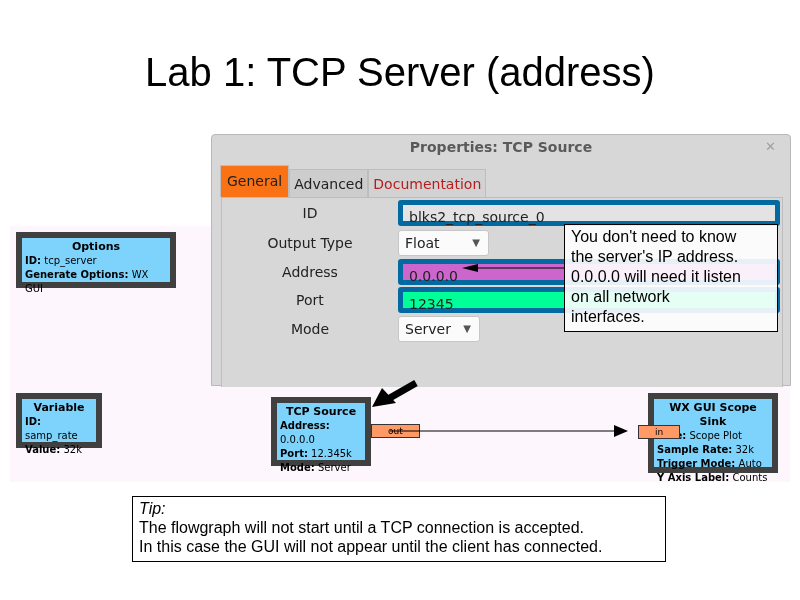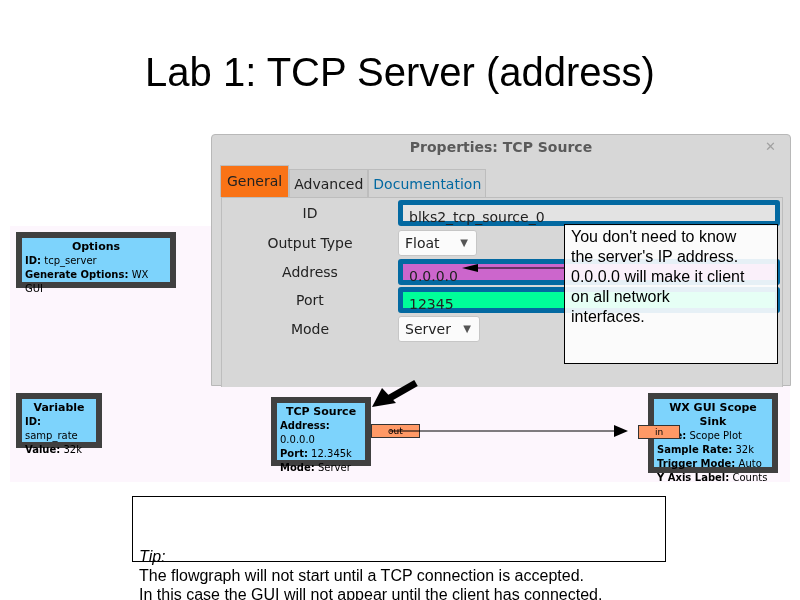--- a/index.html
+++ b/index.html
@@ -7,39 +7,39 @@
   .slide-title { position: absolute; left: 0; top: 50px; width: 800px; text-align: center; font-family: "Liberation Sans", sans-serif; font-size: 40px; color: #000; }
 
   .canvas { position: absolute; left: 10px; top: 226px; width: 780px; height: 256px; background: #fdf6fd; }
 
   .dialog { position: absolute; left: 211px; top: 134px; width: 580px; height: 252px; background: #d7d7d7; border: 1px solid #b8b8b8; border-radius: 4px 4px 0 0; }
   .dialog-title { position: absolute; left: 0; top: 4px; width: 100%; text-align: center; font-size: 14px; font-weight: bold; color: #5a5a5a; }
   .dialog-close { position: absolute; right: 14px; top: 4px; font-size: 13px; color: #a0a0a0; font-weight: bold; }
   .tabs { position: absolute; left: 8px; top: 30px; height: 32px; display: flex; align-items: flex-end; }
   .tab { height: 28px; padding: 0 4px; font-size: 14px; line-height: 28px; color: #222; background: #cdcdcd; border: 1px solid #bdbdbd; border-bottom: none; }
   .tab.active { height: 32px; line-height: 30px; background: #f97316; padding: 0 6px; }
-  .tab.disabled { color: #0369a1; background: #d2d2d2; }
+  .tab.disabled { color: #b91c1c; background: #d2d2d2; }
   .panel { position: absolute; left: 9px; top: 62px; width: 562px; height: 190px; border: 1px solid #bdbdbd; border-bottom: none; background: #d7d7d7; }
   .row { position: absolute; left: 0; width: 100%; height: 26px; }
   .row-label { position: absolute; left: 0; width: 176px; text-align: center; font-size: 14px; line-height: 26px; color: #222; }
   .field { position: absolute; left: 176px; height: 26px; border: 5px solid #0369a1; border-radius: 3px; font-size: 14px; line-height: 24px; padding-left: 6px; color: #222; background: #e3e3e3; }
   .field.select { background: #fbfbfb; border: 1px solid #c6c6c6; }
   .field.magenta { background: #cc66cc; }
   .field.green { background: #00ff99; }
   .caret { position: absolute; right: 8px; top: 0; font-size: 10px; color: #555; }
 
-  .callout { position: absolute; left: 564px; top: 224px; width: 214px; height: 140px; background: rgba(255,255,255,0.9); border: 1px solid #000; font-family: "Liberation Sans", sans-serif; font-size: 16px; line-height: 20px; padding: 2px 8px 0 6px; color: #000; }
+  .callout { position: absolute; left: 564px; top: 224px; width: 214px; height: 108px; background: rgba(255,255,255,0.9); border: 1px solid #000; font-family: "Liberation Sans", sans-serif; font-size: 16px; line-height: 20px; padding: 2px 8px 0 6px; color: #000; }
 
   .block { position: absolute; background: #7dd3fc; border: 6px solid #404040; font-size: 10px; line-height: 14px; color: #000; padding: 2px 3px; }
   .block .btitle { font-weight: bold; text-align: center; font-size: 11px; }
   .block b { font-weight: bold; }
   .port { position: absolute; background: #ff9966; border: 1px solid #333; font-size: 9px; line-height: 12px; padding: 0 16px; color: #000; }
 
   .tip { position: absolute; left: 132px; top: 496px; width: 534px; height: 66px; border: 1px solid #000; font-family: "Liberation Sans", sans-serif; font-size: 16px; line-height: 19px; padding: 2px 0 0 6px; color: #000; background: #fff; }
-  .tip .tip-head { font-style: italic; margin-top: 48px; }
+  .tip .tip-head { font-style: italic; }
 
   svg.overlay { position: absolute; left: 0; top: 0; width: 800px; height: 600px; pointer-events: none; }
 </style>
 </head>
 <body>
 
 <div class="slide-title">Lab 1: TCP Server (address)</div>
 
 <div class="canvas"></div>
 
@@ -51,21 +51,21 @@
     <div class="tab">Advanced</div>
     <div class="tab disabled">Documentation</div>
   </div>
   <div class="panel">
     <div class="row" style="top:2px;">
       <div class="row-label">ID</div>
       <div class="field" style="width:382px;">blks2_tcp_source_0</div>
     </div>
     <div class="row" style="top:32px;">
       <div class="row-label">Output Type</div>
-      <div class="field select" style="width:79px;">
+      <div class="field select" style="width:91px;">
         <span>Float</span>
         <span class="caret">▼</span>
       </div>
     </div>
     <div class="row" style="top:61px;">
       <div class="row-label">Address</div>
       <div class="field magenta" style="width:382px;">0.0.0.0</div>
     </div>
     <div class="row" style="top:89px;">
       <div class="row-label">Port</div>
@@ -77,21 +77,21 @@
         <span>Server</span>
         <span class="caret">▼</span>
       </div>
     </div>
   </div>
 </div>
 
 <div class="callout">
   <div>You don't need to know</div>
   <div>the server's IP address.</div>
-  <div>0.0.0.0 will make it client</div>
+  <div>0.0.0.0 will need it listen</div>
   <div>on all network</div>
   <div>interfaces.</div>
 </div>
 
 <div class="block" style="left:16px; top:232px; width:160px; height:56px;">
   <div class="btitle">Options</div>
   <div><b>ID:</b> <span>tcp_server</span></div>
   <div><b>Generate Options:</b> <span>WX GUI</span></div>
 </div>
 

